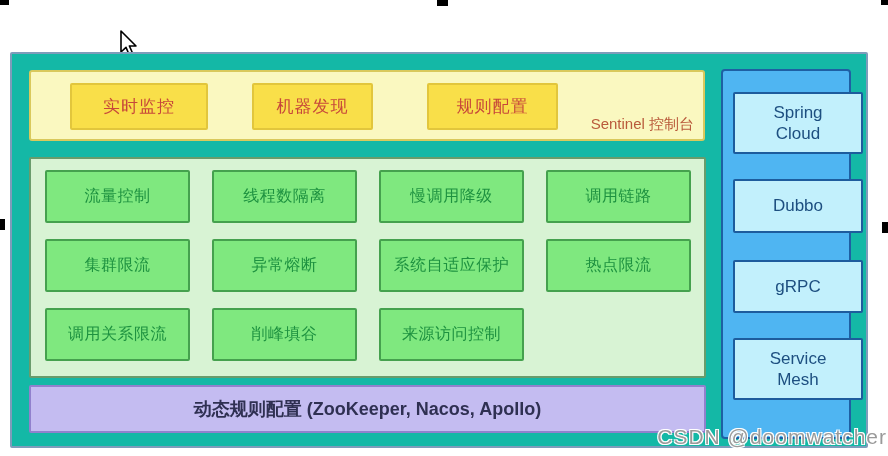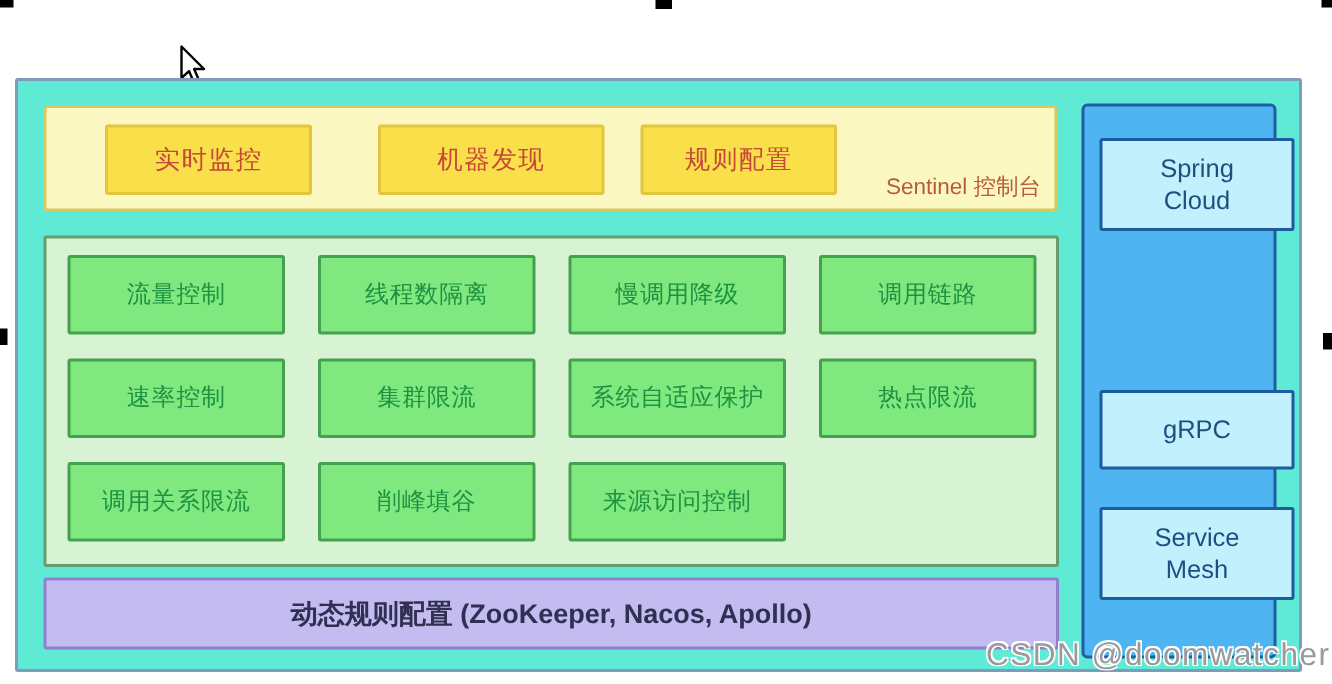--- a/index.html
+++ b/index.html
@@ -4,31 +4,31 @@
 <style>
   * { margin:0; padding:0; box-sizing:border-box; }
   html,body { width:888px; height:456px; background:#fff; overflow:hidden;
               font-family:"Liberation Sans", sans-serif; }
   .stage { position:relative; width:888px; height:456px; background:#fff; }
 
   .page-title { position:absolute; left:8px; top:7px; font-size:17.5px; color:#2d2d2d; }
 
   
   .outer { position:absolute; left:10px; top:52px; width:858px; height:396px;
-           border:2px solid #7e9cba; border-radius:2px; background:#5eead4; }
+           border:2px solid #7e9cba; border-radius:2px; background:#14b8a6; }
 
   
   .console { position:absolute; left:17px; top:16px; width:676px; height:71px;
              background:#faf8c0; border:2px solid #d9c95c; border-radius:3px; }
   .console-item { position:absolute; top:11px; height:47px; background:#f9df49;
                   border:2px solid #e2c63c; border-radius:2px;
                   display:flex; align-items:center; justify-content:center;
                   font-size:17px; color:#c7483a; letter-spacing:1px; }
   .ci-0 { left:39px;  width:138px; }
-  .ci-1 { left:221px; width:151px; }
+  .ci-1 { left:221px; width:121px; }
   .ci-2 { left:396px; width:131px; }
   .console-label { position:absolute; right:9px; bottom:5px; font-size:15px; color:#b95a3b; }
 
   
   .features { position:absolute; left:17px; top:103px; width:677px; height:221px;
               background:#d8f3d4; border:2px solid #699c6c; border-radius:2px;
               display:grid; grid-template-columns:repeat(4,145px);
               grid-auto-rows:53px; column-gap:22px; row-gap:16px;
               padding:11px 17px 0 14px; }
   .feature-cell { background:#7fe87f; border:2px solid #45a14e; border-radius:2px;
@@ -86,34 +86,35 @@
       <div class="console-item ci-1">机器发现</div>
       <div class="console-item ci-2">规则配置</div>
       <div class="console-label">Sentinel 控制台</div>
     </div>
 
     <div class="features">
       <div class="feature-cell">流量控制</div>
       <div class="feature-cell">线程数隔离</div>
       <div class="feature-cell">慢调用降级</div>
       <div class="feature-cell">调用链路</div>
-      <div class="feature-cell">速率控制</div>
       <div class="feature-cell">集群限流</div>
+      <div class="feature-cell">异常熔断</div>
       <div class="feature-cell">系统自适应保护</div>
       <div class="feature-cell">热点限流</div>
       <div class="feature-cell">调用关系限流</div>
       <div class="feature-cell">削峰填谷</div>
       <div class="feature-cell">来源访问控制</div>
     </div>
 
     <div class="dynamic">动态规则配置 (ZooKeeper, Nacos, Apollo)</div>
 
     <div class="integrations">
       <div class="integration-item ii-0">Spring
 Cloud</div>
+      <div class="integration-item ii-1">Dubbo</div>
       <div class="integration-item ii-2">gRPC</div>
       <div class="integration-item ii-3">Service
 Mesh</div>
     </div>
 
   </div>
 
   <div class="watermark">CSDN @doomwatcher</div>
 
   <div class="mark mk-0"></div>

